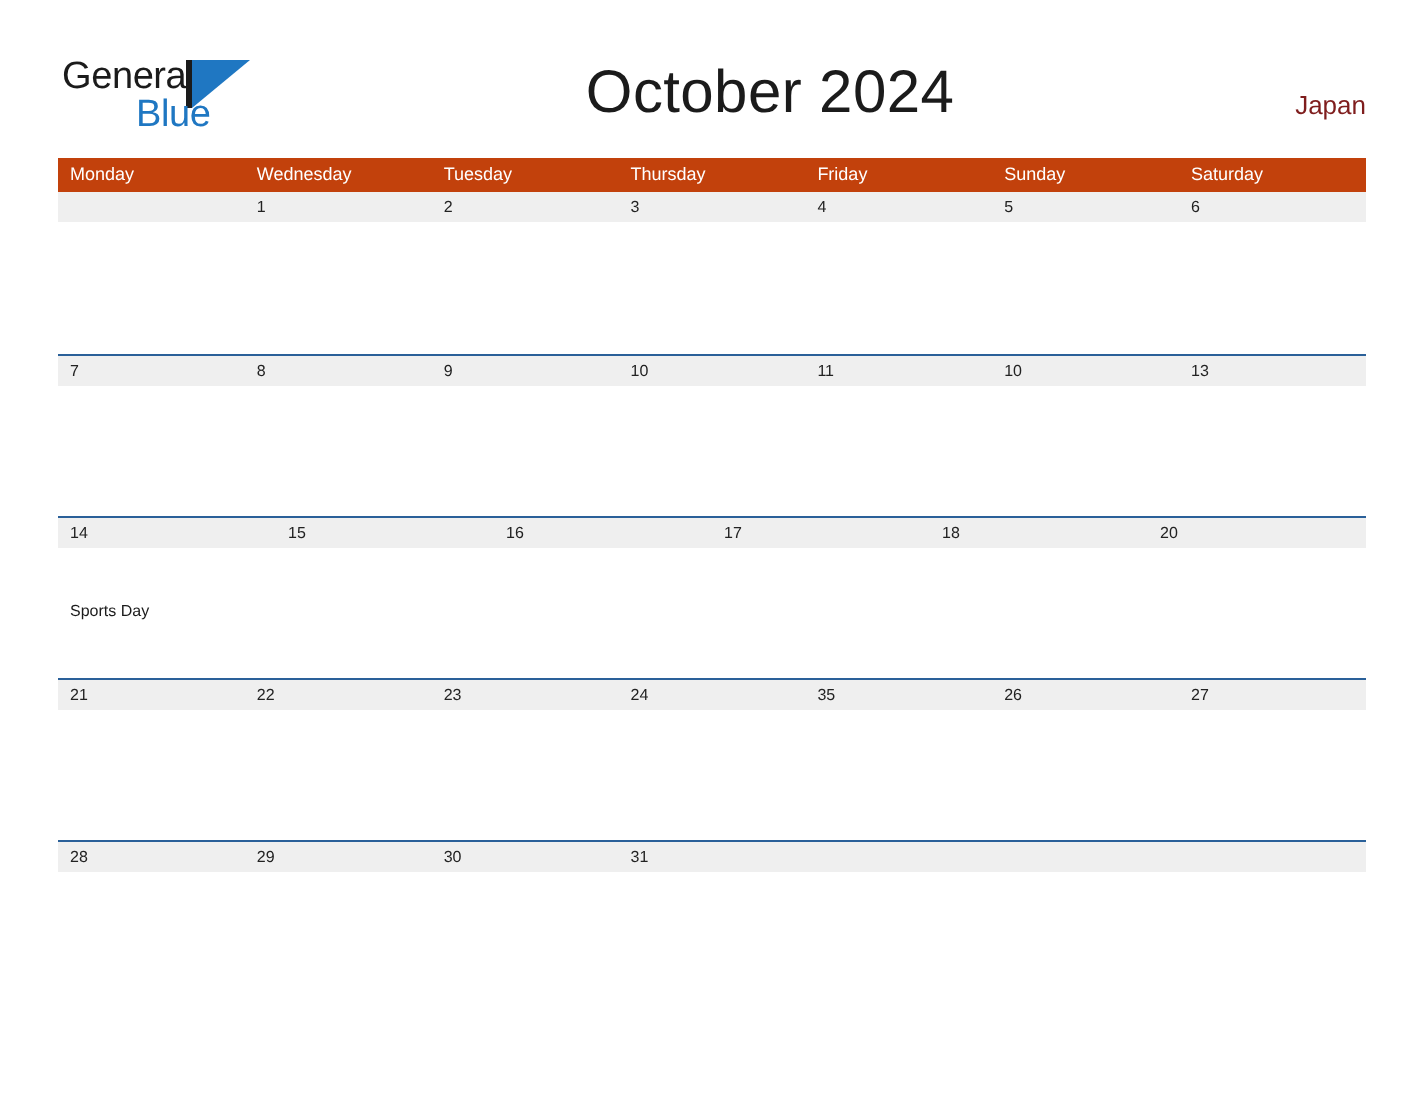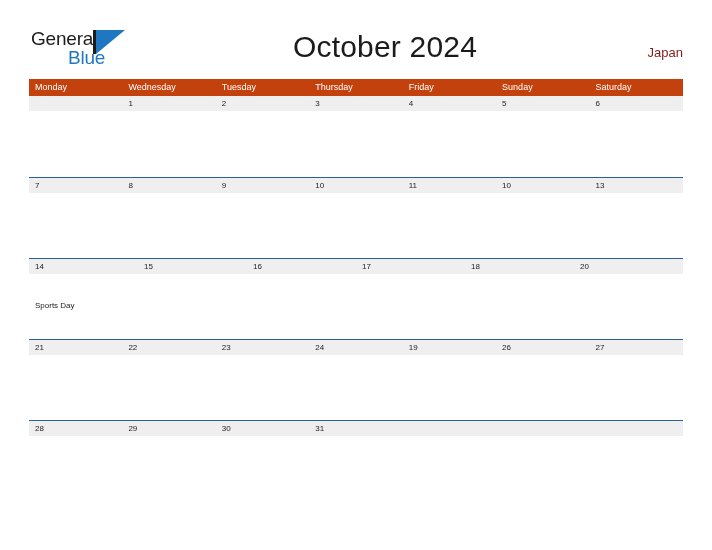--- a/index.html
+++ b/index.html
@@ -298,21 +298,21 @@
           <div class="day-cell">
             <div class="day-num">22</div>
           </div>
           <div class="day-cell">
             <div class="day-num">23</div>
           </div>
           <div class="day-cell">
             <div class="day-num">24</div>
           </div>
           <div class="day-cell">
-            <div class="day-num">19</div>
+            <div class="day-num">35</div>
           </div>
           <div class="day-cell">
             <div class="day-num">26</div>
           </div>
           <div class="day-cell">
             <div class="day-num">27</div>
           </div>
         </div>
         <div class="week-row" style="position: relative;">
           <div class="band-strip"></div>

